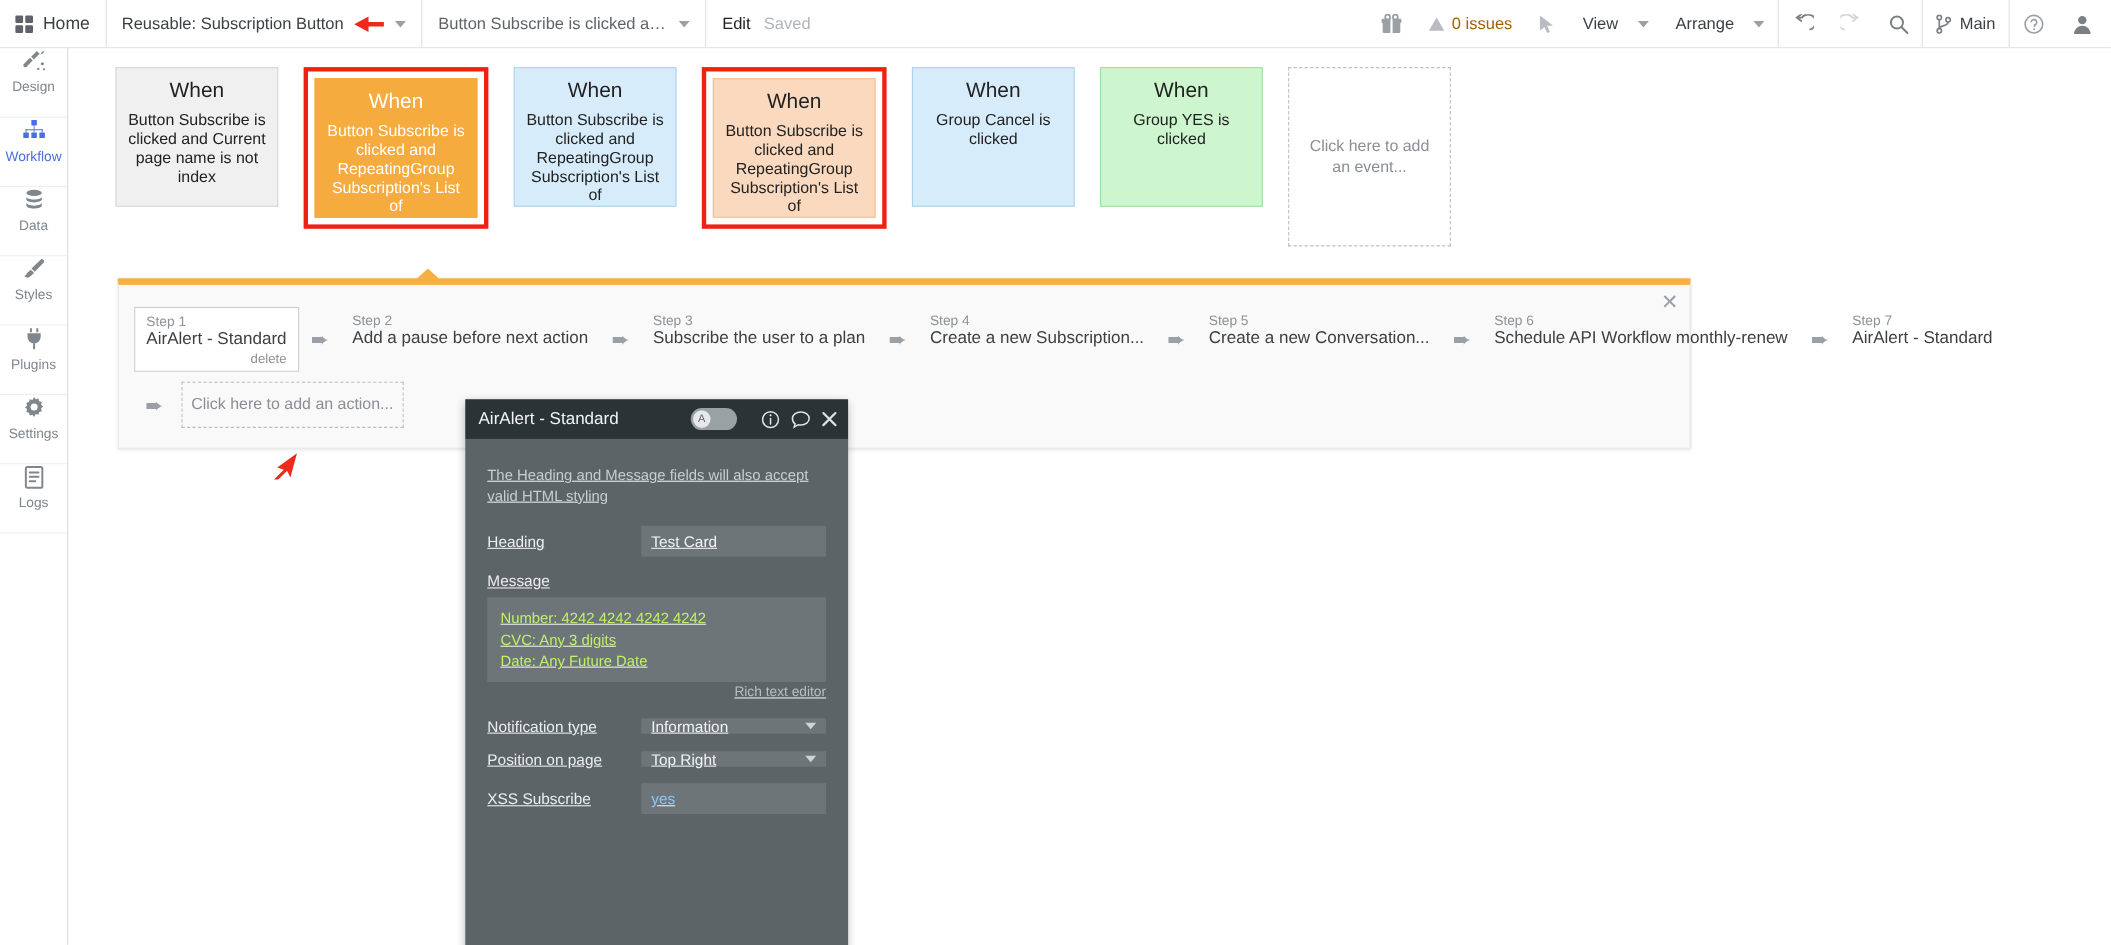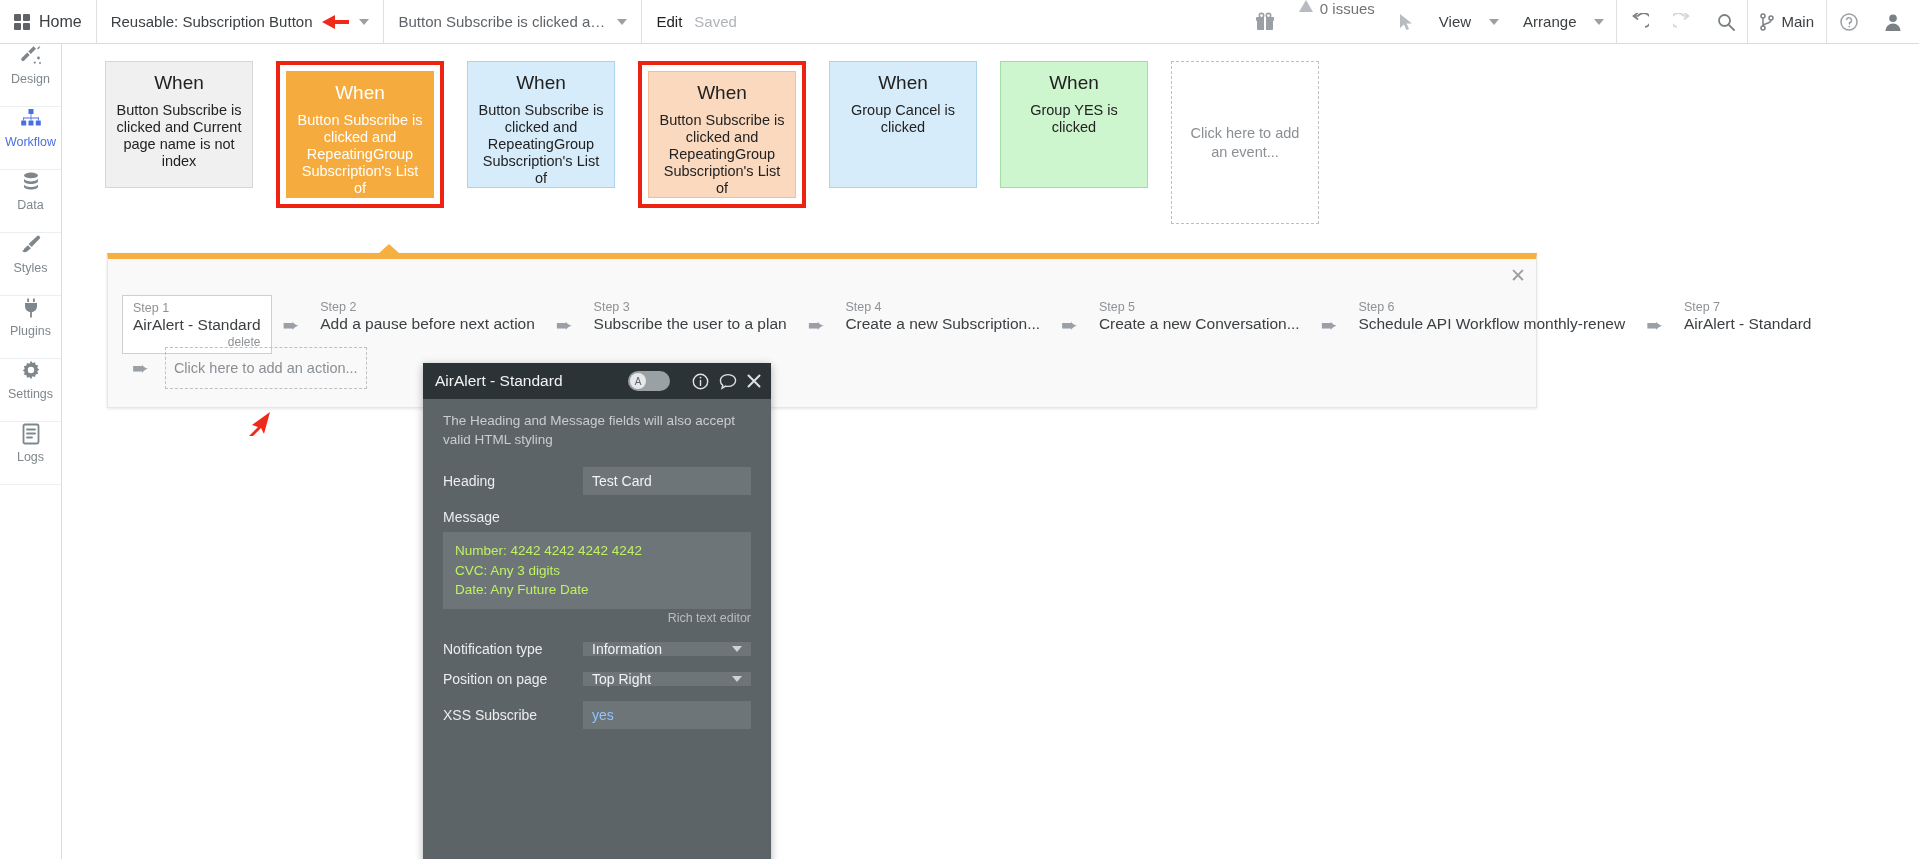--- a/index.html
+++ b/index.html
@@ -36,21 +36,21 @@
   .tb-breadcrumb { font-size: 15px; color: #3c4043; }
   .tb-ev { color: #5f6368; font-size: 15px; max-width: 215px; overflow: hidden;
            text-overflow: ellipsis; }
   .tb-edit { color: #202124; font-size: 15px; padding-right: 6px; }
   .tb-saved { color: #b0b4b8; font-size: 15px; }
   .tb-right { margin-left: auto; display: flex; align-items: stretch; }
   .icon-btn {
     display: flex; align-items: center; justify-content: center;
     padding: 0 12px; height: 100%; color: #7b8084; cursor: pointer;
   }
-  .issues { color: #737373; font-size: 15px; display:flex; align-items:flex-start; gap:7px; }
+  .issues { color: #a16207; font-size: 15px; display:flex; align-items:center; gap:7px; }
   .warn-tri { width:0;height:0;border-left:7px solid transparent;
               border-right:7px solid transparent;border-bottom:12px solid #b8bcc0; position:relative;}
   .vw-label { color:#3c4043; font-size:15px; display:flex; align-items:center;gap:12px; }
   .branch { color:#3c4043; font-size:15px; display:flex; align-items:center; gap:7px;}
 
   
   .sidebar {
     position: absolute; top: 44px; left: 0; width: 62px; height: 815px;
     background: #fff; border-right: 1px solid #dcdcdc;
   }
@@ -100,21 +100,21 @@
   .panel-pointer {
     position: absolute; top: -15px; left: 270px; width: 0; height: 0;
     border-left: 11px solid transparent; border-right: 11px solid transparent;
     border-bottom: 10px solid #f5b041;
   }
   .panel-close {
     position: absolute; top: 7px; right: 10px; color: #9aa0a6; font-size: 19px;
     cursor: pointer; line-height: 1;
   }
   .steps-row {
-    position: absolute; top: 36px; left: 14px; right: 12px;
+    position: absolute; top: 20px; left: 14px; right: 12px;
     display: flex; align-items: flex-start;
   }
   .step { position: relative; padding: 5px 10px 4px 10px; }
   .step.selected { border: 1px solid #cfcfcf; background: #fff; }
   .step .st-num { font-size: 12.5px; color: #8e9296; display:block; }
   .step .st-name { font-size: 15.5px; color: #3c4043; display:block; margin-top: 1px; white-space: nowrap;}
   .step .st-del { font-size: 12px; color: #8e9296; display:block; text-align:right; margin-top:1px;}
   .arrow-sep { align-self: center; margin: 0 11px; color: #9aa0a6; font-size: 20px; }
   .add-action-row { position: absolute; top: 88px; left: 24px; display: flex; align-items: center; }
   .add-action-row .arrow-sep { margin-left: 0; margin-right: 16px; }
@@ -138,21 +138,21 @@
   .dlg-title { font-size: 15.5px; color: #f2f3f3; flex: 1; }
   .dlg-pill {
     width: 42px; height: 20px; border-radius: 11px; background: #9aa1a4;
     display: flex; align-items: center; padding-left: 2px; margin-right: 12px;
   }
   .dlg-pill .knob {
     width: 16px; height: 16px; border-radius: 50%; background: #e6e8e9;
     display:flex; align-items:center; justify-content:center; font-size:10px; color:#5d6467;
   }
   .dlg-ic { margin-left: 10px; color: #dfe2e3; cursor: pointer; display:flex; align-items:center;}
-  .dlg-body { padding: 13px 20px 0 20px; }
+  .dlg-body { padding: 24px 20px 0 20px; text-decoration: underline; }
   .dlg-note { color: #c9cdce; font-size: 13.5px; line-height: 1.38; margin-bottom: 18px; }
   .f-row { display: flex; align-items: center; margin-bottom: 14px; }
   .f-label { width: 140px; font-size: 14px; color: #eceded; }
   .f-input {
     flex: 1; height: 28px; background: #6e7578; border: none;
     color: #f2f3f3; font-size: 14px; padding: 0 9px; display:flex; align-items:center;
   }
   .f-input.blue { color: #8ec5ff; }
   .msg-label { font-size: 14px; color: #eceded; margin-bottom: 7px; }
   .msg-box {

